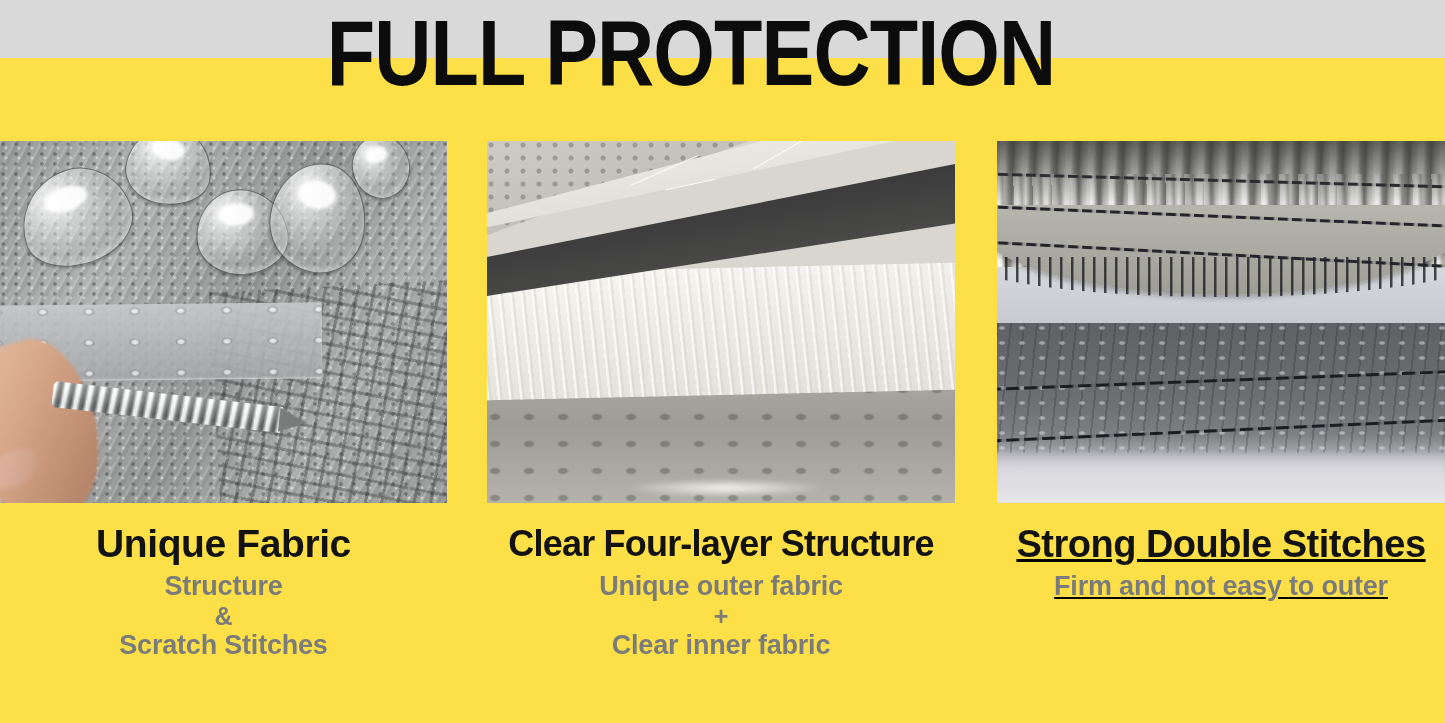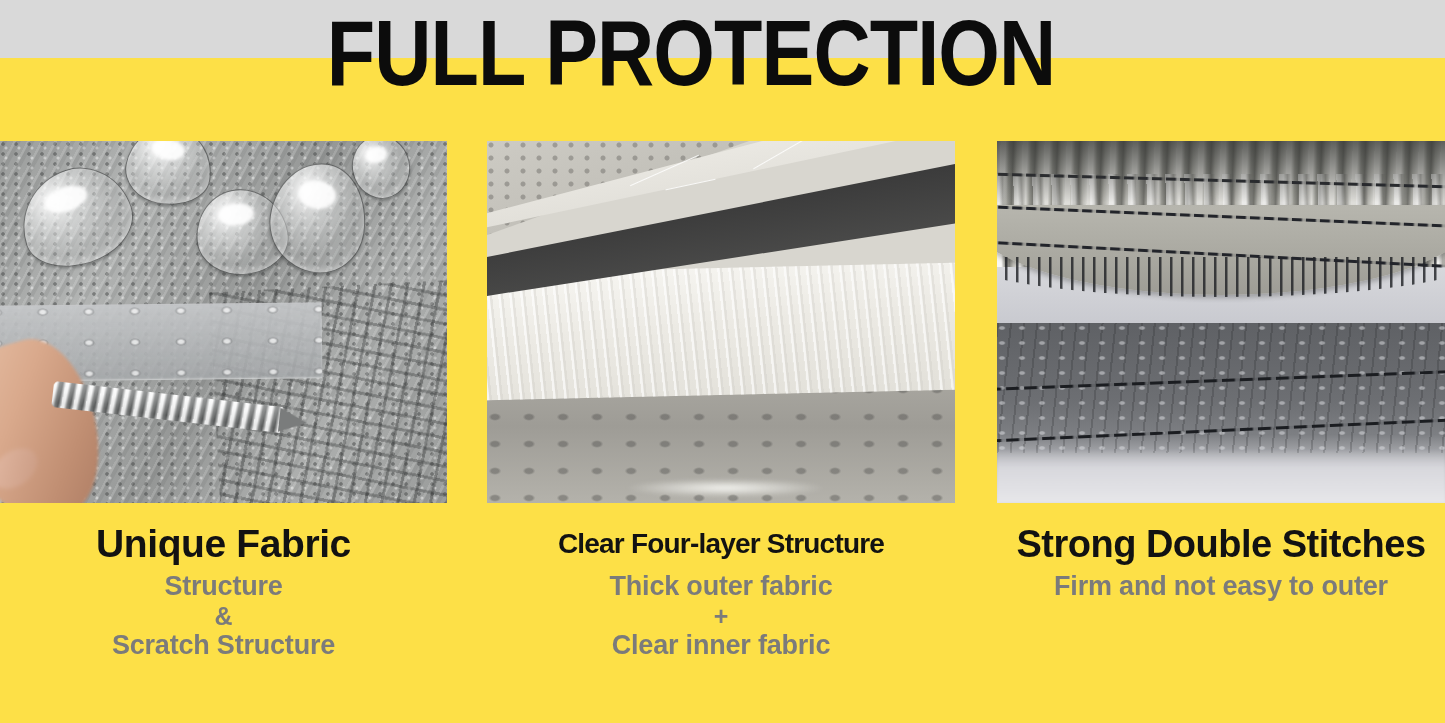--- a/index.html
+++ b/index.html
@@ -344,33 +344,33 @@
     left:0; top:520px;
     width:1445px; height:203px;
   }
   .caption-col {
     position:absolute;
     top:0;
     text-align:center;
   }
   #cap-1 { left:0px;   width:447px; }
   #cap-2 { left:487px; width:468px; }
-  #cap-3 { left:997px; width:448px; }
+  #cap-3 { left:997px; width:448px;text-decoration:underline; }
 
   .cap-heading {
     font-family:"Liberation Sans", sans-serif;
     font-weight:bold;
     font-size:39px;
     line-height:48px;
     color:#121212;
     letter-spacing:-0.4px;
     margin-bottom:4px;
     white-space:nowrap;
   }
-  #cap-2 .cap-heading { font-size:28px; letter-spacing:-0.8px; }
+  #cap-2 .cap-heading { font-size:36px; letter-spacing:-0.8px; }
   #cap-3 .cap-heading { font-size:38px; letter-spacing:-0.5px; }
 
   .cap-sub-line {
     font-family:"Liberation Sans", sans-serif;
     font-weight:bold;
     font-size:27px;
     line-height:29px;
     color:#7b7b7b;
     letter-spacing:-0.2px;
     white-space:nowrap;
@@ -465,26 +465,26 @@
     </div>
 
   </div>
 
   <div class="captions">
 
     <div class="caption-col" id="cap-1">
       <div class="cap-heading">Unique Fabric</div>
       <div class="cap-sub-line">Structure</div>
       <div class="cap-sub-line connector">&amp;</div>
-      <div class="cap-sub-line">Scratch Structure</div>
+      <div class="cap-sub-line">Scratch Stitches</div>
     </div>
 
     <div class="caption-col" id="cap-2">
       <div class="cap-heading">Clear Four-layer Structure</div>
-      <div class="cap-sub-line">Thick outer fabric</div>
+      <div class="cap-sub-line">Unique outer fabric</div>
       <div class="cap-sub-line connector">+</div>
       <div class="cap-sub-line">Clear inner fabric</div>
     </div>
 
     <div class="caption-col" id="cap-3">
       <div class="cap-heading">Strong Double Stitches</div>
       <div class="cap-sub-line">Firm and not easy to outer</div>
     </div>
 
   </div>

